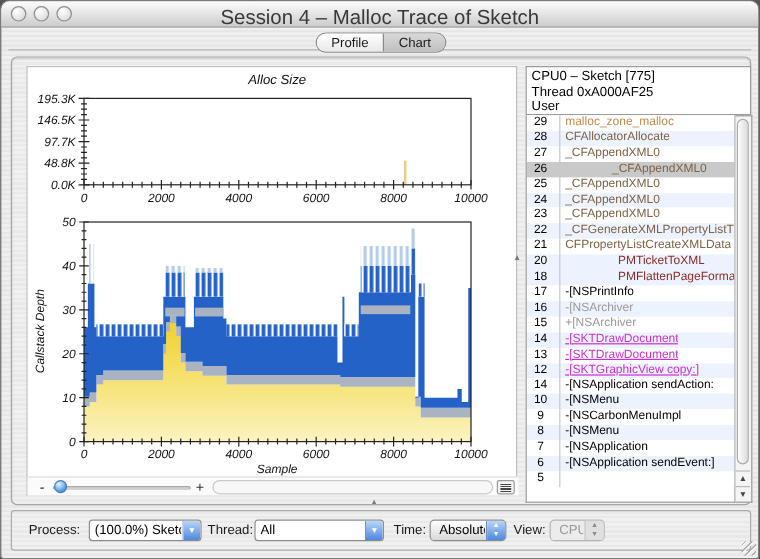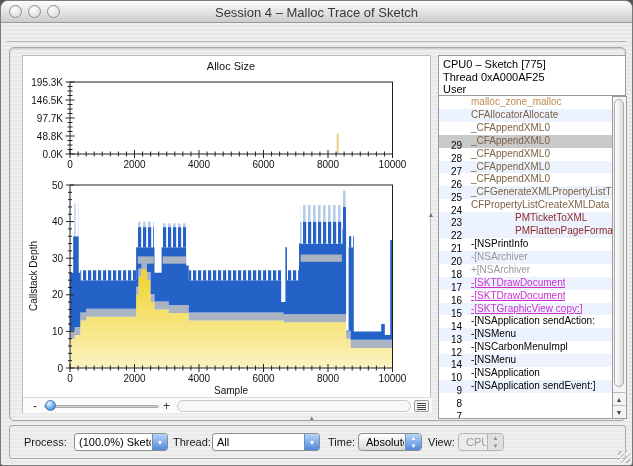--- a/index.html
+++ b/index.html
@@ -1,48 +1,48 @@
 <!DOCTYPE html>
 <html><head>
 <meta charset="utf-8">
 <style>
   html,body{margin:0;padding:0;background:#555;}
   *{box-sizing:border-box;font-family:"Liberation Sans",sans-serif;}
   .window{position:relative;width:633px;height:466px;background:repeating-linear-gradient(0deg,#efefef 0 2px,#e7e7e7 2px 4px);border:1px solid #7a7a7a;border-radius:8px 8px 3px 3px;overflow:hidden;}
   
   .titlebar{position:absolute;left:0;top:0;width:100%;height:22px;background:linear-gradient(#fdfdfd,#cccccc);border-bottom:1px solid #9a9a9a;}
   .tl-btn{position:absolute;top:4px;width:13px;height:13px;border-radius:50%;border:1px solid #8e8e8e;background:radial-gradient(circle at 35% 30%,#ffffff,#d2d2d2);}
-  .win-title{position:absolute;top:4px;left:0;width:100%;text-align:center;font-size:13px;color:#393939;}
+  .win-title{position:absolute;top:4px;left:0;width:100%;text-align:center;font-size:17px;color:#393939;}
   
   .tab-rule{position:absolute;left:6px;right:6px;top:40px;height:1px;background:#b3b3b3;}
   .seg{position:absolute;top:26px;left:262px;height:17px;display:flex;border:1px solid #8a8a8a;border-radius:9px;overflow:hidden;background:#fff;}
   .seg .segbtn{font-size:11px;color:#1a1a1a;padding:2px 12px 0 12px;background:linear-gradient(#ffffff,#e8e8e8);}
   .seg .segbtn.sel{background:linear-gradient(#d8d8d8,#bfbfbf);border-left:1px solid #8a8a8a;}
   
   .inset{position:absolute;left:8px;top:46px;width:617px;height:374px;border:1px solid #a6a6a6;border-radius:5px;background:repeating-linear-gradient(0deg,#f0f0f0 0 2px,#e9e9e9 2px 4px);box-shadow:inset 0 1px 2px rgba(0,0,0,0.15);}
   
-  .chart-panel{position:absolute;left:21px;top:54px;width:409px;height:358px;background:#fff;border:1px solid #bdbdbd;}
+  .chart-panel{position:absolute;left:21px;top:54px;width:409px;height:358px;background:#fff;border:1px solid #bdbdbd;font-style:italic;}
   svg text{font-family:"Liberation Sans",sans-serif;fill:#111;}
   
   .zoomrow{position:absolute;left:0;top:341px;width:409px;height:16px;border-top:1px solid #ddd;background:#fbfbfb;}
   .zr-minus,.zr-plus{position:absolute;top:1px;font-size:12px;color:#333;}
   .zr-minus{left:10px;}
   .zr-plus{left:140px;}
   .groove{position:absolute;left:21px;top:7px;width:115px;height:3px;border-radius:2px;background:linear-gradient(#bdbdbd,#e8e8e8);border:1px solid #aaa;}
   .thumb{position:absolute;left:22px;top:2px;width:11px;height:11px;border-radius:50%;border:1px solid #4a7ab8;background:radial-gradient(circle at 35% 28%,#e8f4ff,#57a0e8 65%,#2f6fc0);}
   .htrack{position:absolute;left:154px;top:2px;width:234px;height:12px;border:1px solid #c9c9c9;border-radius:6px;background:#f7f7f7;}
   .listsbtn{position:absolute;left:391px;top:2px;width:15px;height:12px;border:1px solid #9a9a9a;border-radius:2px;background:#f4f4f4;}
   .listsbtn i{display:block;margin:2px 2px;height:7px;background:repeating-linear-gradient(0deg,#444 0 1px,transparent 1px 2px);}
   
   .cs-header{position:absolute;left:437px;top:54px;width:188px;height:41px;background:#fff;border:1px solid #9a9a9a;font-size:11px;color:#000;padding:2px 4px;line-height:12.5px;}
   .cs-list{position:absolute;left:437px;top:95px;width:175px;height:323px;background:#fff;border:1px solid #9a9a9a;border-top:none;overflow:hidden;}
   .row{display:flex;height:12.92px;font-size:10px;line-height:12.9px;background:#fff;white-space:nowrap;}
   .row.alt{background:#edf3fe;}
-  .row.sel{background:#c9c9c9;}
-  .row .num{width:28px;text-align:right;padding-right:4px;border-right:1px solid #c8c8c8;color:#000;flex:0 0 28px;margin-top:44px;}
+  .row.sel{background:#c9c9c9;gap:39px;}
+  .row .num{width:28px;text-align:center;padding-right:4px;border-right:1px solid #c8c8c8;color:#000;flex:0 0 28px;}
   .row .lbl{padding-left:4px;overflow:hidden;}
   .c-tan{color:#c08a50;} .c-brown{color:#7d6244;} .c-maroon{color:#8c2a28;margin-left:44px;}
   .c-gray{color:#999;} .c-magenta{color:#cc2fcf;} .c-black{color:#000;}
   .u{text-decoration:underline;}
   
   .sb{position:absolute;left:612px;top:95px;width:14px;height:323px;background:#f4f4f4;border:1px solid #9a9a9a;border-left:none;}
   .sb-thumb{position:absolute;left:1px;top:2px;width:10px;height:288px;border-radius:6px;border:1px solid #ababab;background:linear-gradient(90deg,#fdfdfd,#dcdcdc);}
   .sb-arrow{position:absolute;left:0;width:12px;height:13px;font-size:7px;text-align:center;line-height:13px;color:#444;border-top:1px solid #bbb;}
   .caret{position:absolute;font-size:8px;color:#777;}
   
@@ -64,20 +64,24 @@
 <div class="window">
 
   <div class="titlebar">
     <span class="tl-btn" style="left:8px"></span>
     <span class="tl-btn" style="left:27px"></span>
     <span class="tl-btn" style="left:46px"></span>
     <div class="win-title">Session 4 – Malloc Trace of Sketch</div>
   </div>
 
   <div class="tab-rule"></div>
+  <div class="seg">
+    <div class="segbtn">Profile</div>
+    <div class="segbtn sel">Chart</div>
+  </div>
 
   <div class="inset"></div>
 
   <div class="chart-panel">
     <svg id="chartsvg" width="409" height="341">
         <defs>
           <linearGradient id="gy" x1="0" y1="1" x2="0" y2="0">
             <stop offset="0" stop-color="#fbf3c2"></stop>
             <stop offset="1" stop-color="#f0d228"></stop>
           </linearGradient>

